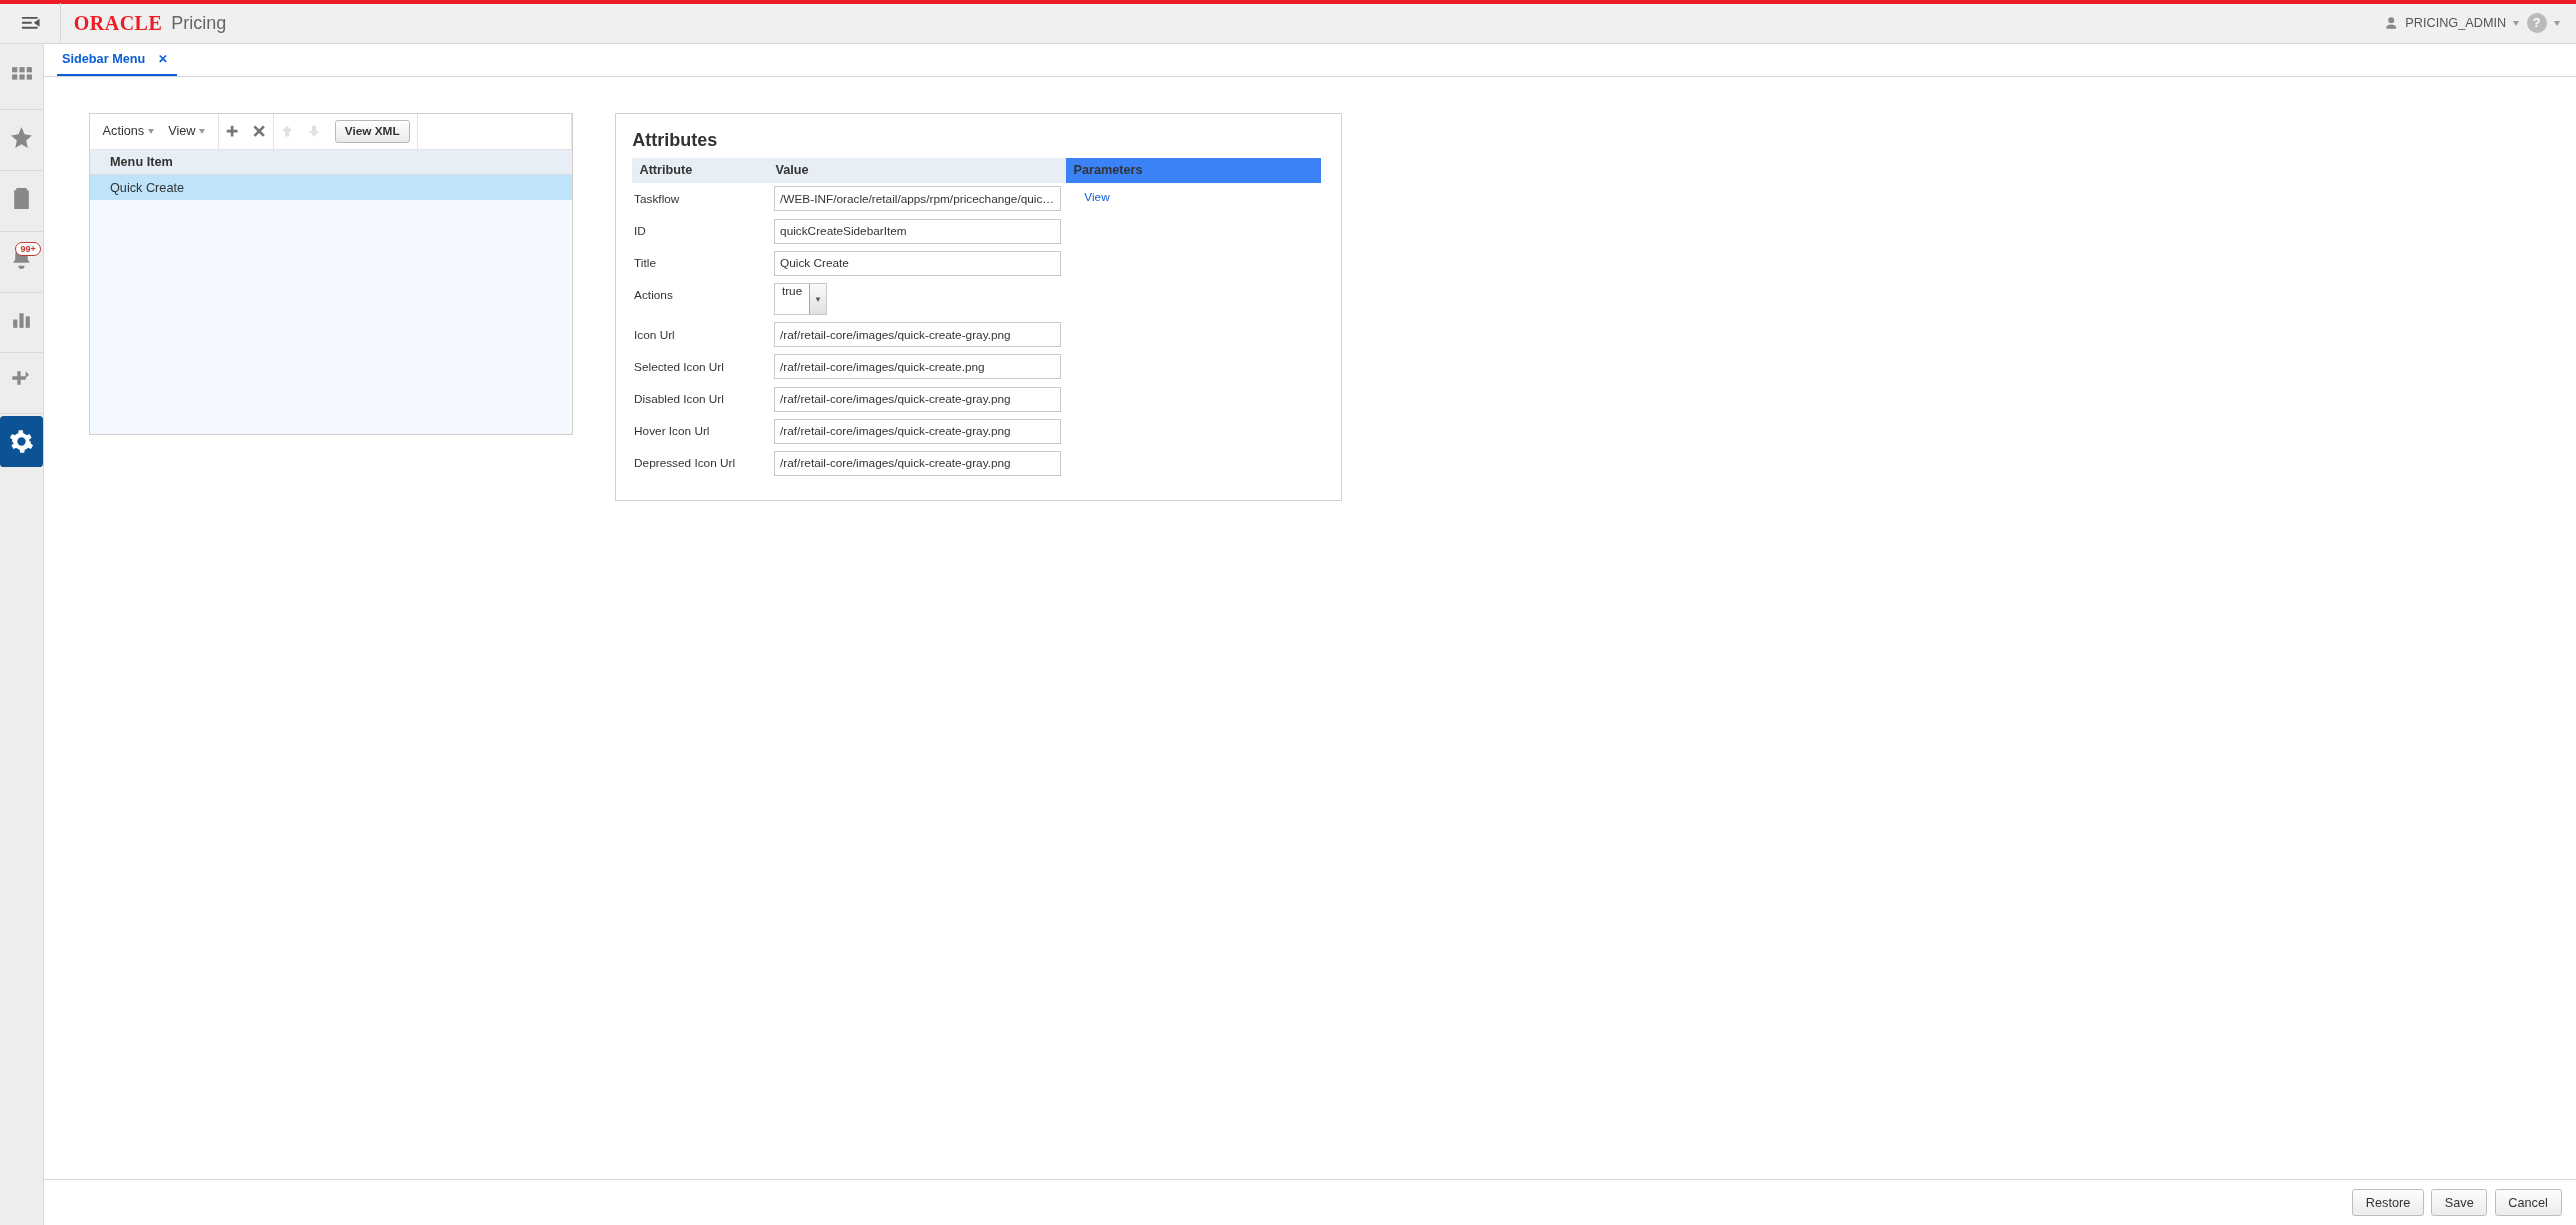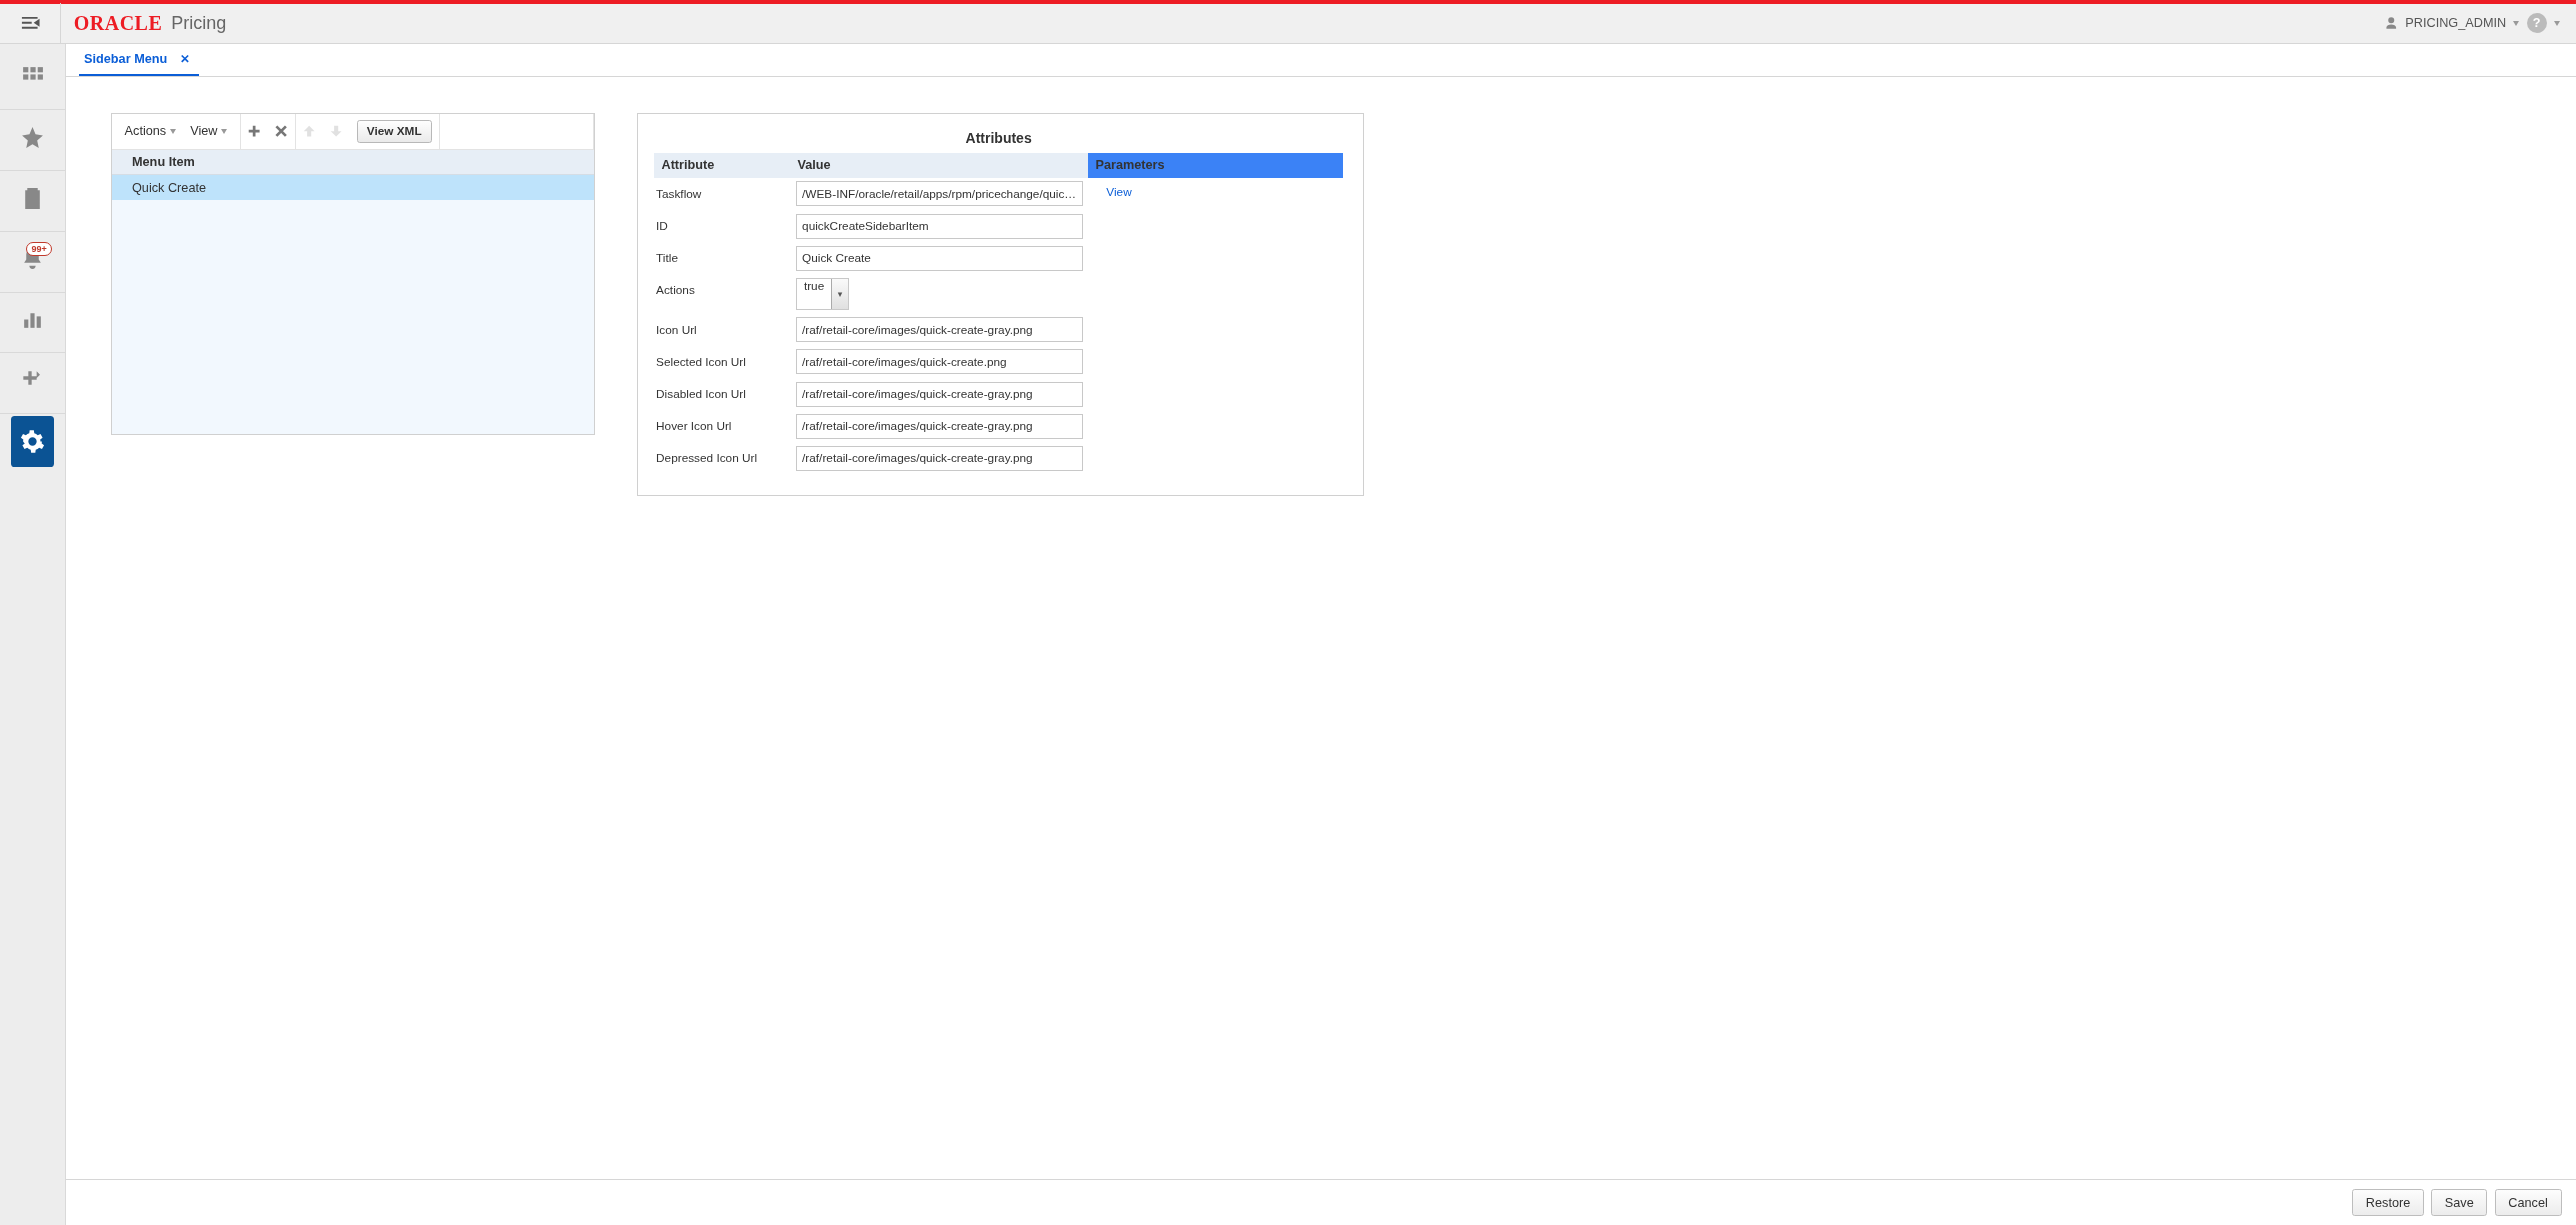--- a/index.html
+++ b/index.html
@@ -37,21 +37,21 @@
   .header-user { display:flex; align-items:center; gap:7.2px; padding-right:16.3px; color:#555;}
   .header-user .username { font-size: 12.7px; color:#555;}
   .header-user .help-icon {
     width:20px; height:20px; border-radius:50%; background:#bbb; color:#fff;
     display:flex; align-items:center; justify-content:center; font-weight:bold; font-size:12.7px;
   }
 
   
   .body { flex:1; display:flex; min-height:0; }
   .sidebar {
-    width: 66px; background:#ededed; border-right:0.9px solid #d9d9d9;
+    width: 44px; background:#ededed; border-right:0.9px solid #d9d9d9;
     display:flex; flex-direction:column; align-items:center;
     padding-top: 7.2px;
   }
   .sidebar-btn {
     width: 43px; height: 51px; display:flex; align-items:center; justify-content:center;
     margin-bottom: 5.4px; position:relative;
   }
   .sidebar-btn svg { width:25px; height:25px; fill:#888;}
   .sidebar-btn.active { background:#0b5394; border-radius:3.6px; }
   .sidebar-btn.active svg { fill:#fff; }
@@ -107,21 +107,21 @@
     font-weight:bold; padding:5.4px 9px 5.4px 20px; font-size:12.7px;
   }
   .menu-body { height: 259px; background:#f2f8fe;}
   .menu-row {
     padding:5.4px 9px 5.4px 20px; font-size:12.7px;
   }
   .menu-row.selected { background:#bee3fb; }
 
   
   .panel.right { width: 727px; padding:16.3px 20px 20px 16.3px; }
-  .attr-title { font-weight:bold; font-size:14px; margin-bottom:7.2px;text-align:center; }
+  .attr-title { font-weight:bold; font-size:18px; margin-bottom:7.2px; }
   .attr-grid {
     display:grid;
     grid-template-columns: 136px 298px 1fr;
     gap:0;
   }
   .attr-head {
     background:#e7eef6; font-weight:bold; padding:5.4px 7.2px; font-size:12.7px;
   }
   .attr-label { padding:9px 5.4px 3.6px 1.8px; font-size:11.8px; color:#333; }
   .attr-value { padding:3.6px 5.4px; }

